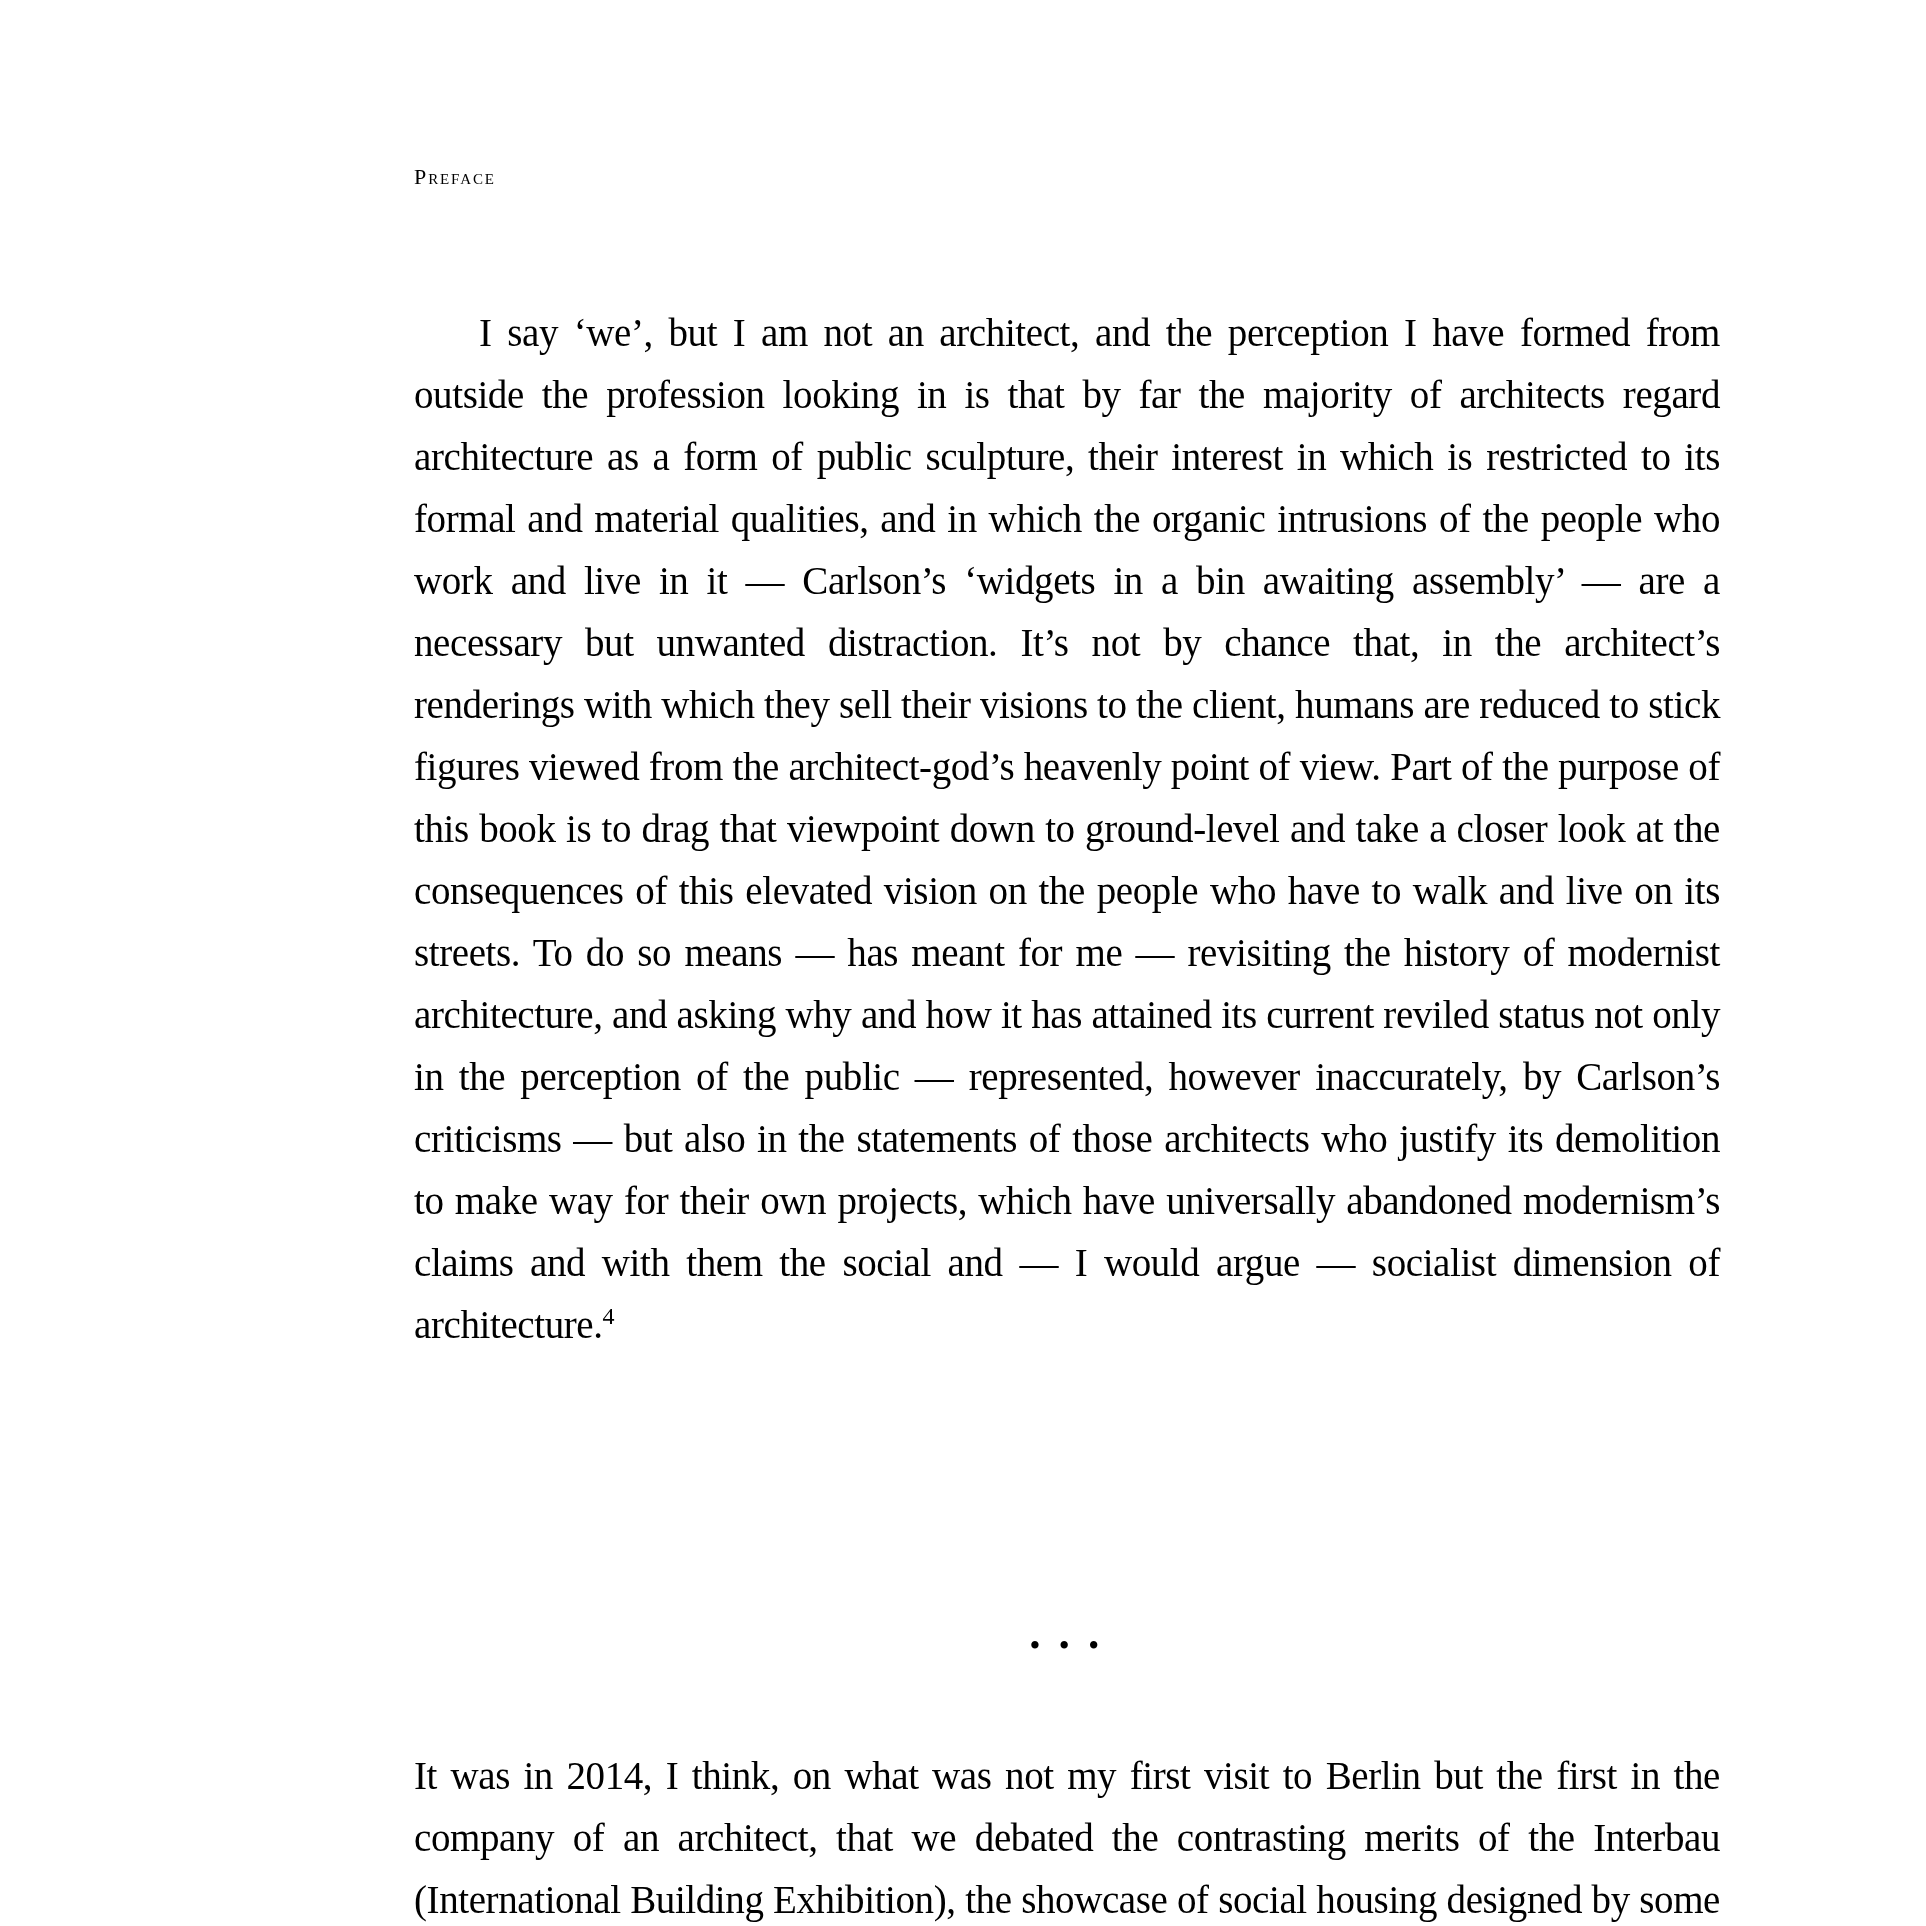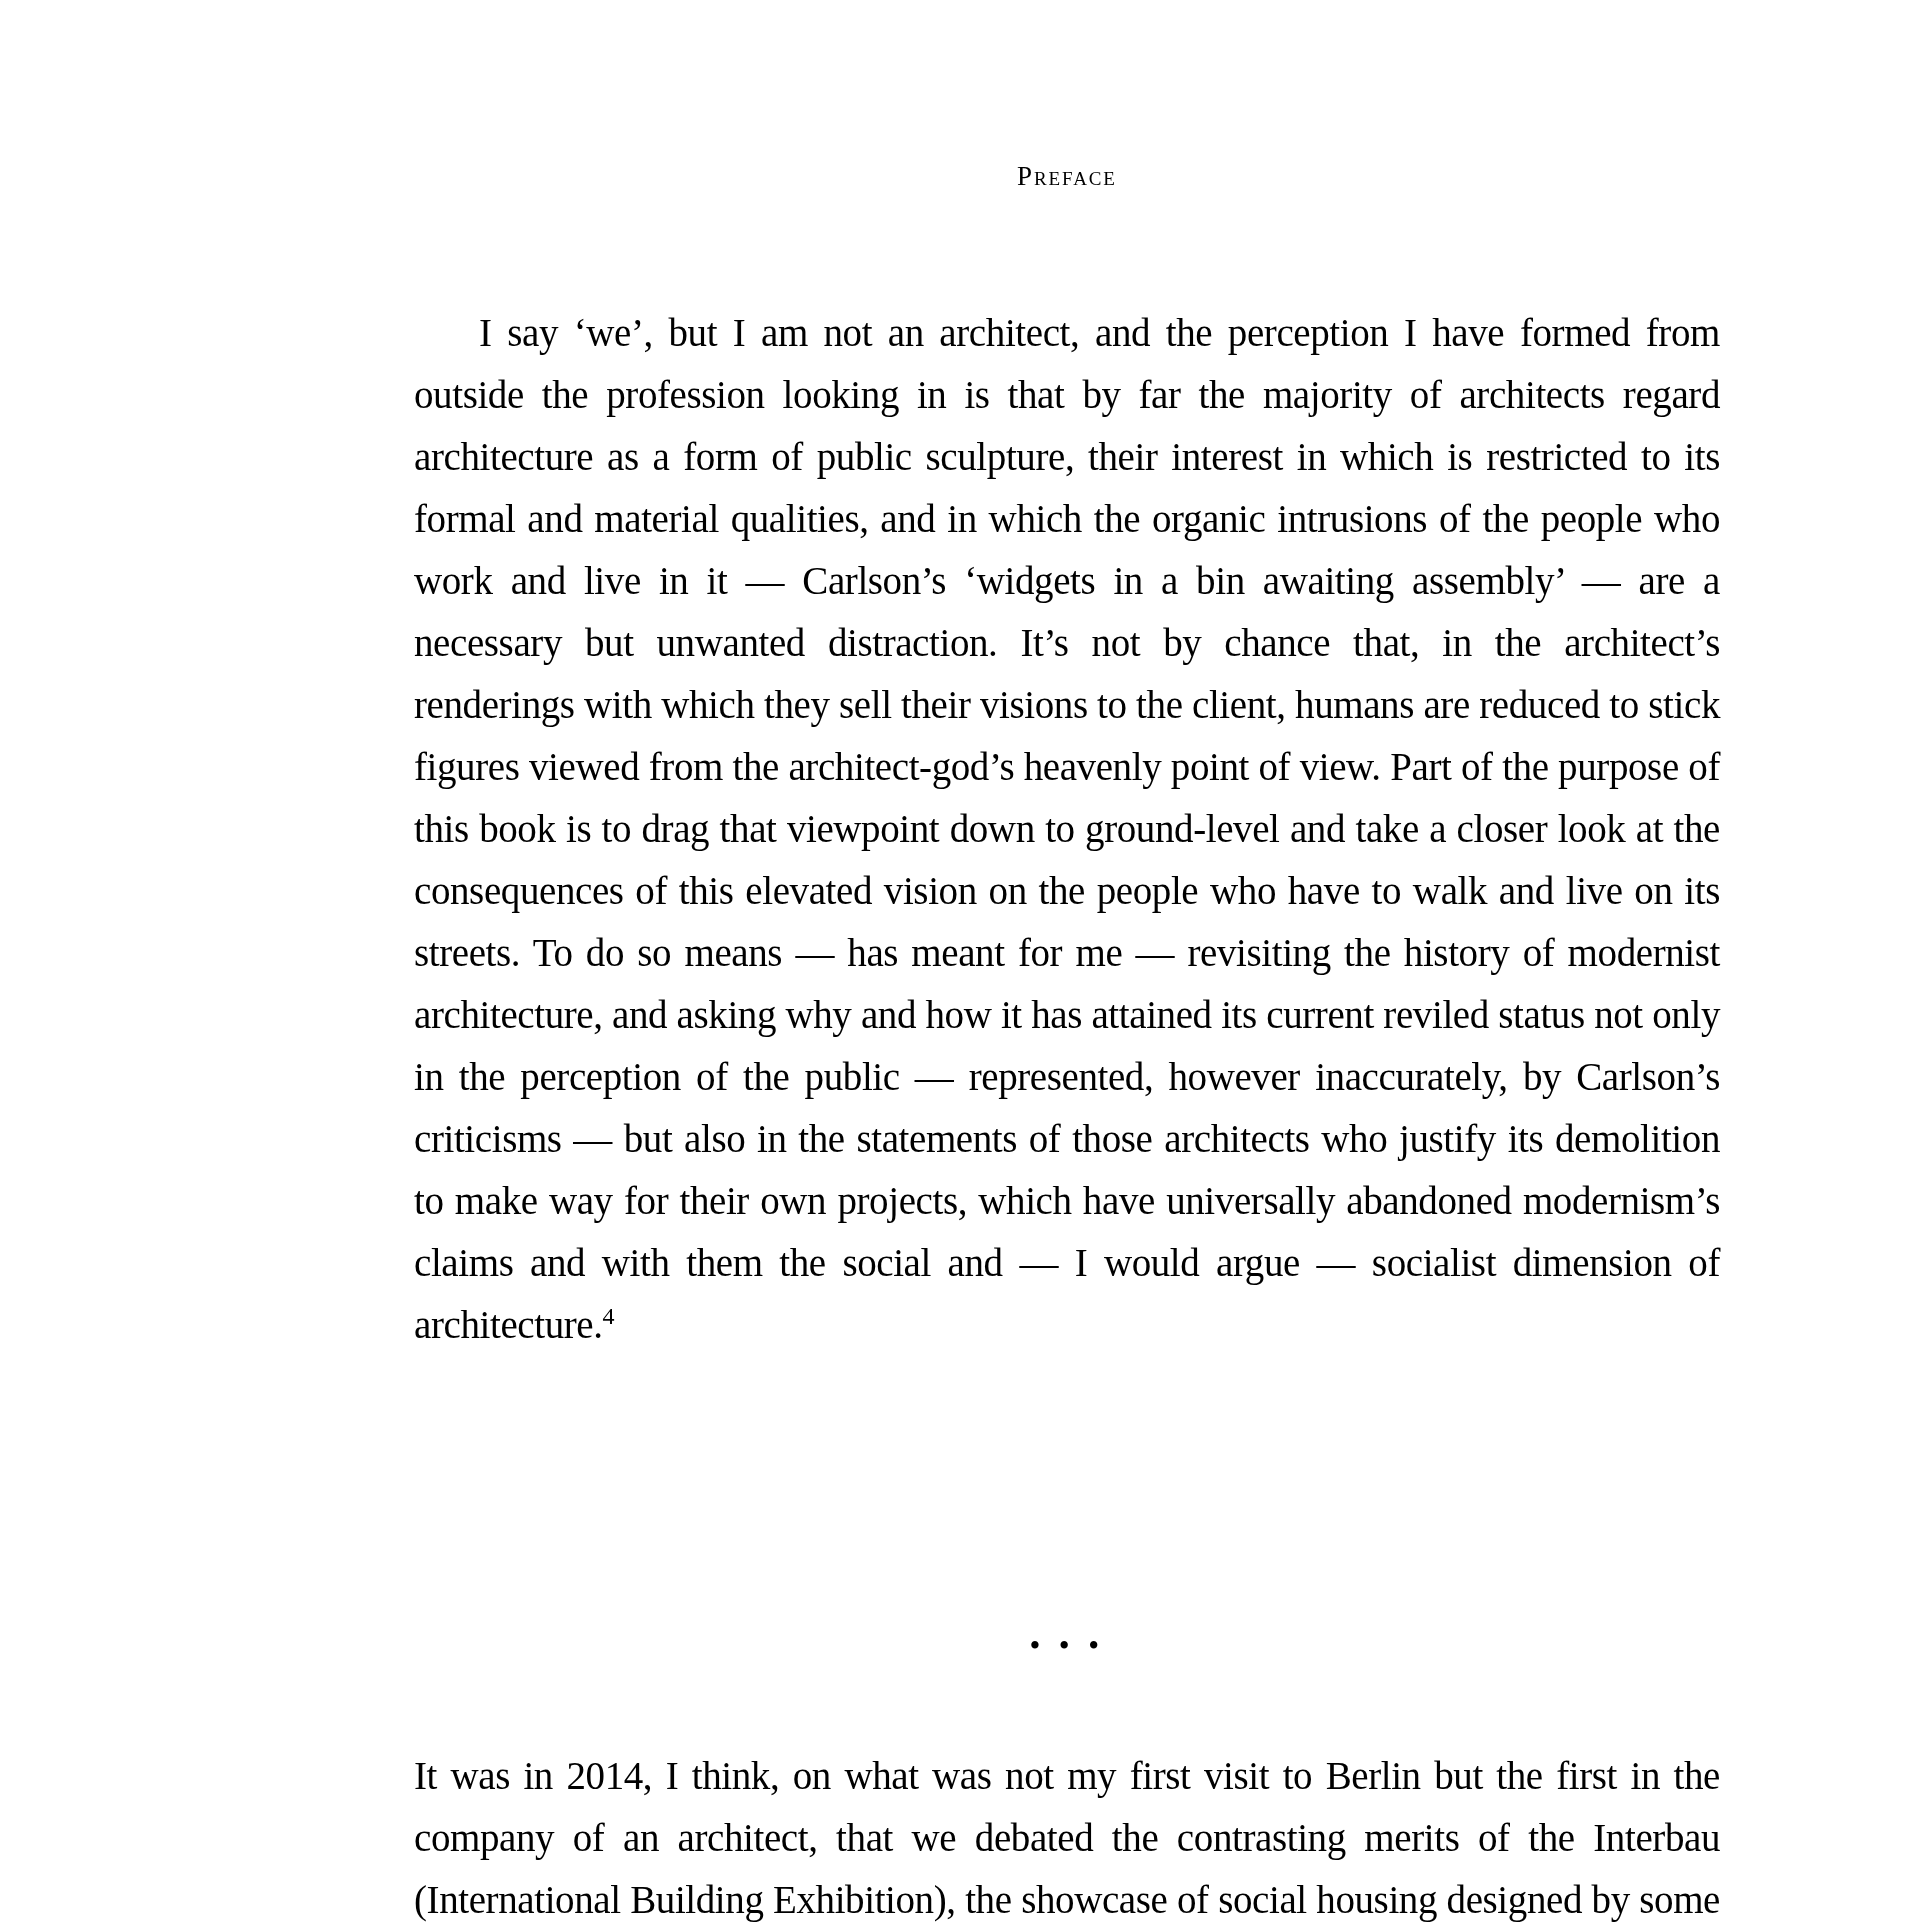--- a/index.html
+++ b/index.html
@@ -14,22 +14,21 @@
     background: #ffffff;
     color: #000000;
     font-family: "Liberation Serif", "DejaVu Serif", serif;
     overflow: hidden;
   }
   .running-head {
     position: absolute;
     top: 157px;
     left: 414px;
     width: 1306px;
-    text-align: center;
-    font-size: 27px;
+    font-size: 22px;
     line-height: 39px;
     font-variant: small-caps;
     letter-spacing: 1.9px;
   }
   .content {
     position: absolute;
     left: 414px;
     top: 0;
     width: 1306px;
   }

